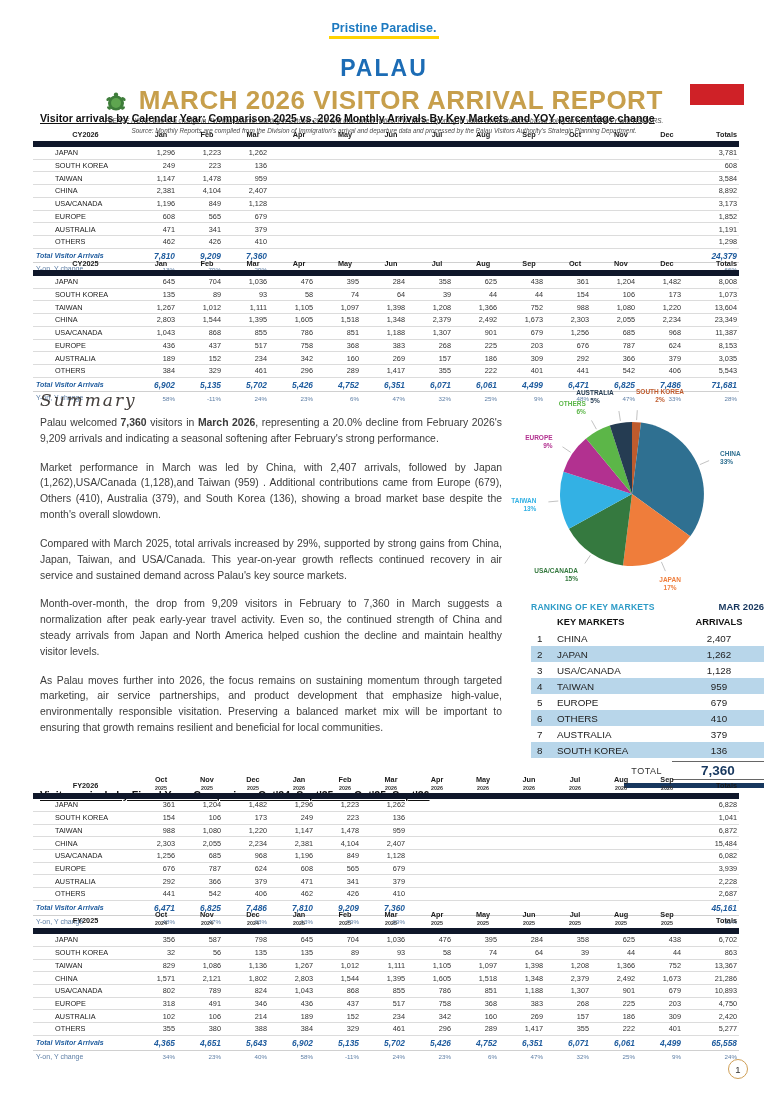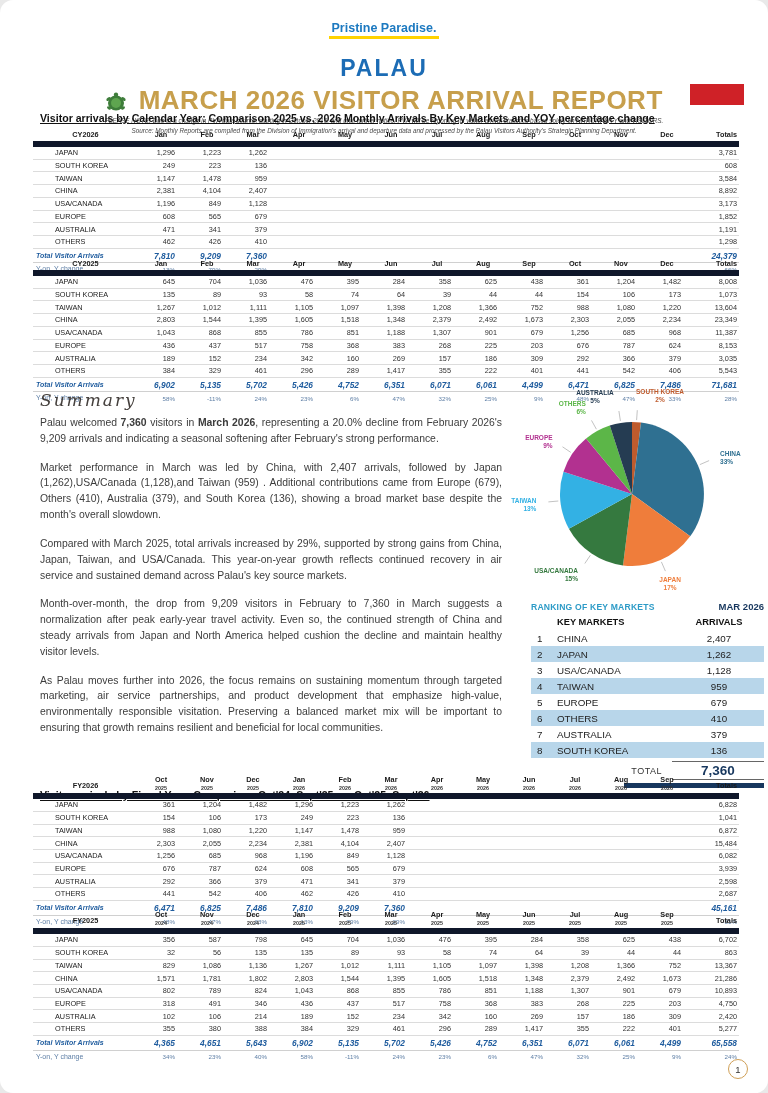--- a/index.html
+++ b/index.html
@@ -1,17 +1,17 @@
 <!DOCTYPE html>
 <html><head>
 <meta charset="utf-8">
 <style>
   html,body{margin:0;padding:0;background:#e9e9e9;}
   .page{position:relative;width:768px;height:1093px;margin:0 auto;background:#ffffff;
-        font-family:"Liberation Sans",sans-serif;overflow:hidden;border-radius:13px;}
+        font-family:"Liberation Sans",sans-serif;overflow:hidden;}
 
   
   .header{position:absolute;top:18px;left:0;right:0;text-align:center;}
   .logo-top{display:inline-block;font-size:12.5px;font-weight:bold;color:#1c79c0;
             border-bottom:3px solid #ffd200;padding:0 3px 1px;}
   .logo-main{font-size:23px;font-weight:bold;color:#1c6cb5;letter-spacing:2px;margin-top:16px;}
   .title-row{margin-top:3px;white-space:nowrap;}
   .turtle{vertical-align:-4px;margin-right:7px;}
   .report-title{font-size:26px;font-weight:bold;color:#c79f4c;letter-spacing:0.5px;}
   .note{font-size:6.4px;font-style:italic;color:#4a4a4a;line-height:1.55;}
@@ -773,21 +773,21 @@
           <td class="num">379</td>
           <td class="num">471</td>
           <td class="num">341</td>
           <td class="num">379</td>
           <td class="num"></td>
           <td class="num"></td>
           <td class="num"></td>
           <td class="num"></td>
           <td class="num"></td>
           <td class="num"></td>
-          <td class="num tnum">2,598</td>
+          <td class="num tnum">2,228</td>
         </tr>
         <tr>
           <td class="mkt">OTHERS</td>
           <td class="num">441</td>
           <td class="num">542</td>
           <td class="num">406</td>
           <td class="num">462</td>
           <td class="num">426</td>
           <td class="num">410</td>
           <td class="num"></td>
@@ -952,21 +952,21 @@
           <td class="num">1,097</td>
           <td class="num">1,398</td>
           <td class="num">1,208</td>
           <td class="num">1,366</td>
           <td class="num">752</td>
           <td class="num tnum">13,367</td>
         </tr>
         <tr>
           <td class="mkt">CHINA</td>
           <td class="num">1,571</td>
-          <td class="num">1,781</td>
+          <td class="num">2,121</td>
           <td class="num">1,802</td>
           <td class="num">2,803</td>
           <td class="num">1,544</td>
           <td class="num">1,395</td>
           <td class="num">1,605</td>
           <td class="num">1,518</td>
           <td class="num">1,348</td>
           <td class="num">2,379</td>
           <td class="num">2,492</td>
           <td class="num">1,673</td>

